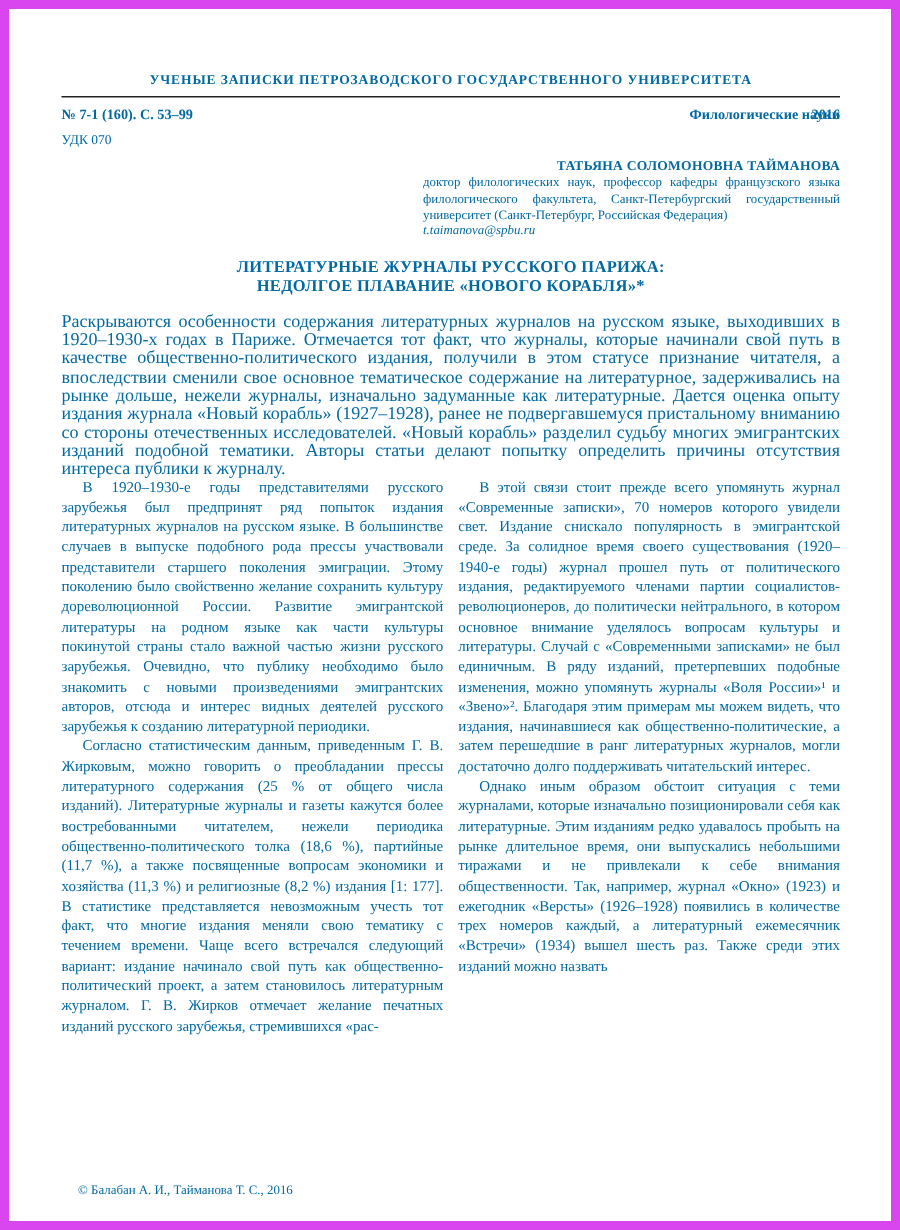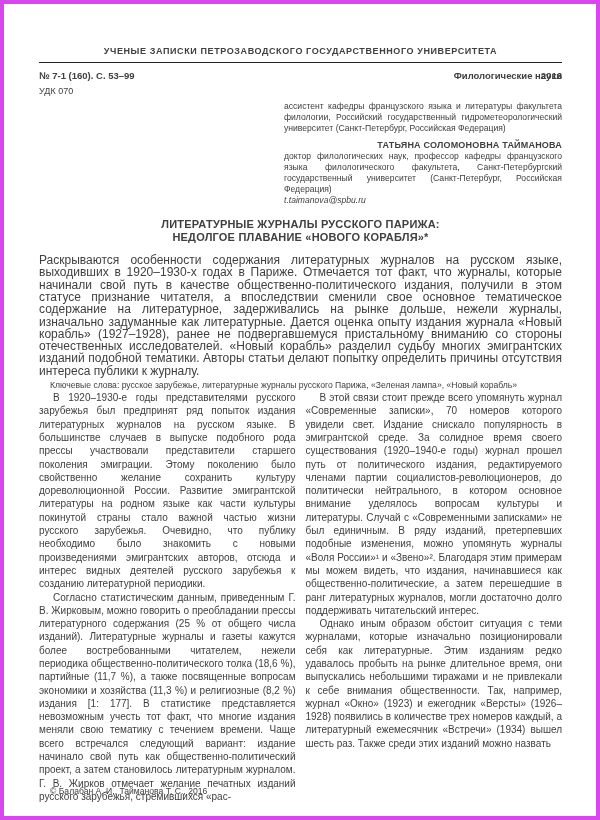--- a/index.html
+++ b/index.html
@@ -1,23 +1,23 @@
 <!DOCTYPE html>
 <html><head>
 <meta charset="utf-8">
 <style>
   html,body{margin:0;padding:0;background:#ffffff;}
   .page{
     position:relative;
     width:600px;height:820px;
     background:#ffffff;
     box-sizing:border-box;
-    border:4px solid #d946ef;
-    font-family:Liberation Sans, sans-serif;
-    color:#404040;
+    border:6px solid #d946ef;
+    font-family:Liberation Serif, serif;
+    color:#0369a1;
     overflow:hidden;
   }
   .inner{position:absolute;left:35px;right:34px;top:0;}
   .jheader{
     margin-top:42px;
     text-align:center;
     font-weight:bold;
     font-size:9px;
     letter-spacing:0.6px;
   }
@@ -111,36 +111,34 @@
     <div class="meta-row">
       <span class="meta-left">№ 7-1 (160). С. 53–99</span>
       <span class="meta-center">Филологические науки</span>
       <span class="meta-right">2016</span>
     </div>
 
     <div class="udc">УДК 070</div>
 
     <div class="authors">
       <div class="author">
-        <div class="author-aff">ассистент кафедры французского языка и литературы факультета филологии, Российский государственный гидрометеорологический университет (Санкт-Петербург, Российская Федерация)</div>
       </div>
       <div class="author">
         <div class="author-name">ТАТЬЯНА СОЛОМОНОВНА ТАЙМАНОВА</div>
         <div class="author-aff">доктор филологических наук, профессор кафедры французского языка филологического факультета, Санкт-Петербургский государственный университет (Санкт-Петербург, Российская Федерация)</div>
         <div class="author-email">t.taimanova@spbu.ru</div>
       </div>
     </div>
 
     <div class="title">
       <div>ЛИТЕРАТУРНЫЕ ЖУРНАЛЫ РУССКОГО ПАРИЖА:</div>
       <div>НЕДОЛГОЕ ПЛАВАНИЕ «НОВОГО КОРАБЛЯ»*</div>
     </div>
 
     <div class="abstract">Раскрываются особенности содержания литературных журналов на русском языке, выходивших в 1920–1930-х годах в Париже. Отмечается тот факт, что журналы, которые начинали свой путь в качестве общественно-политического издания, получили в этом статусе признание читателя, а впоследствии сменили свое основное тематическое содержание на литературное, задерживались на рынке дольше, нежели журналы, изначально задуманные как литературные. Дается оценка опыту издания журнала «Новый корабль» (1927–1928), ранее не подвергавшемуся пристальному вниманию со стороны отечественных исследователей. «Новый корабль» разделил судьбу многих эмигрантских изданий подобной тематики. Авторы статьи делают попытку определить причины отсутствия интереса публики к журналу.</div>
-    <div class="keywords">Ключевые слова: русское зарубежье, литературные журналы русского Парижа, «Зеленая лампа», «Новый корабль»</div>
 
     <div class="columns">
       <div class="col">
         <p class="indent">В 1920–1930-е годы представителями русского зарубежья был предпринят ряд попыток издания литературных журналов на русском языке. В большинстве случаев в выпуске подобного рода прессы участвовали представители старшего поколения эмиграции. Этому поколению было свойственно желание сохранить культуру дореволюционной России. Развитие эмигрантской литературы на родном языке как части культуры покинутой страны стало важной частью жизни русского зарубежья. Очевидно, что публику необходимо было знакомить с новыми произведениями эмигрантских авторов, отсюда и интерес видных деятелей русского зарубежья к созданию литературной периодики.</p>
         <p class="indent">Согласно статистическим данным, приведенным Г. В. Жирковым, можно говорить о преобладании прессы литературного содержания (25 % от общего числа изданий). Литературные журналы и газеты кажутся более востребованными читателем, нежели периодика общественно-политического толка (18,6 %), партийные (11,7 %), а также посвященные вопросам экономики и хозяйства (11,3 %) и религиозные (8,2 %) издания [1: 177]. В статистике представляется невозможным учесть тот факт, что многие издания меняли свою тематику с течением времени. Чаще всего встречался следующий вариант: издание начинало свой путь как общественно-политический проект, а затем становилось литературным журналом. Г. В. Жирков отмечает желание печатных изданий русского зарубежья, стремившихся «рас-</p>
       </div>
       <div class="col">
         <p class="indent">В этой связи стоит прежде всего упомянуть журнал «Современные записки», 70 номеров которого увидели свет. Издание снискало популярность в эмигрантской среде. За солидное время своего существования (1920–1940-е годы) журнал прошел путь от политического издания, редактируемого членами партии социалистов-революционеров, до политически нейтрального, в котором основное внимание уделялось вопросам культуры и литературы. Случай с «Современными записками» не был единичным. В ряду изданий, претерпевших подобные изменения, можно упомянуть журналы «Воля России»¹ и «Звено»². Благодаря этим примерам мы можем видеть, что издания, начинавшиеся как общественно-политические, а затем перешедшие в ранг литературных журналов, могли достаточно долго поддерживать читательский интерес.</p>
         <p class="indent">Однако иным образом обстоит ситуация с теми журналами, которые изначально позиционировали себя как литературные. Этим изданиям редко удавалось пробыть на рынке длительное время, они выпускались небольшими тиражами и не привлекали к себе внимания общественности. Так, например, журнал «Окно» (1923) и ежегодник «Версты» (1926–1928) появились в количестве трех номеров каждый, а литературный ежемесячник «Встречи» (1934) вышел шесть раз. Также среди этих изданий можно назвать</p>
       </div>

